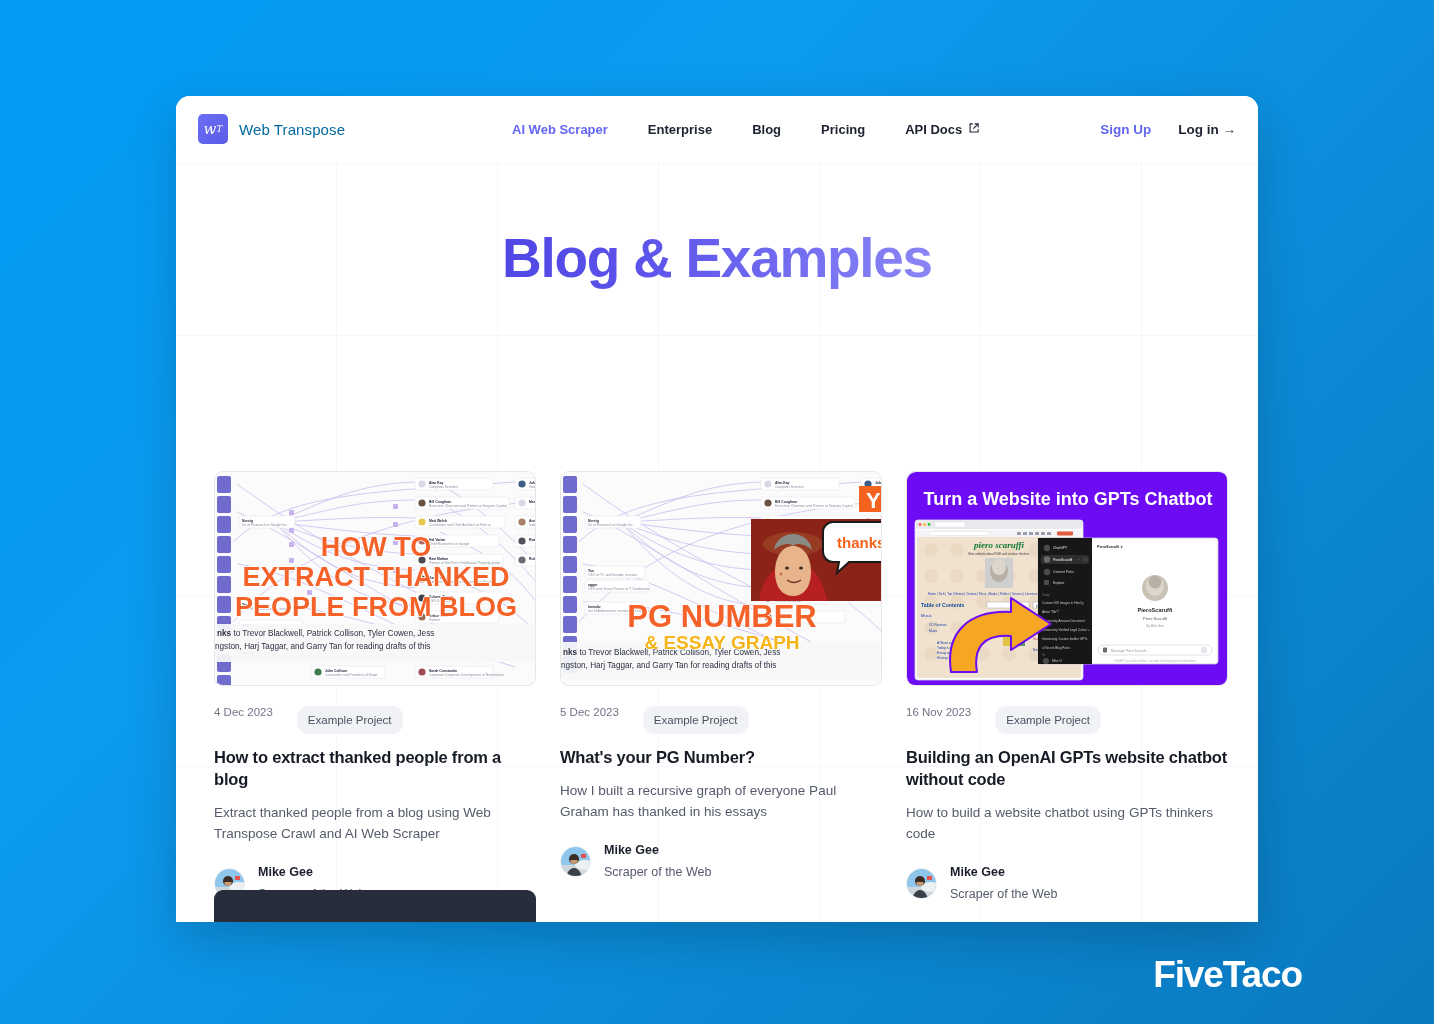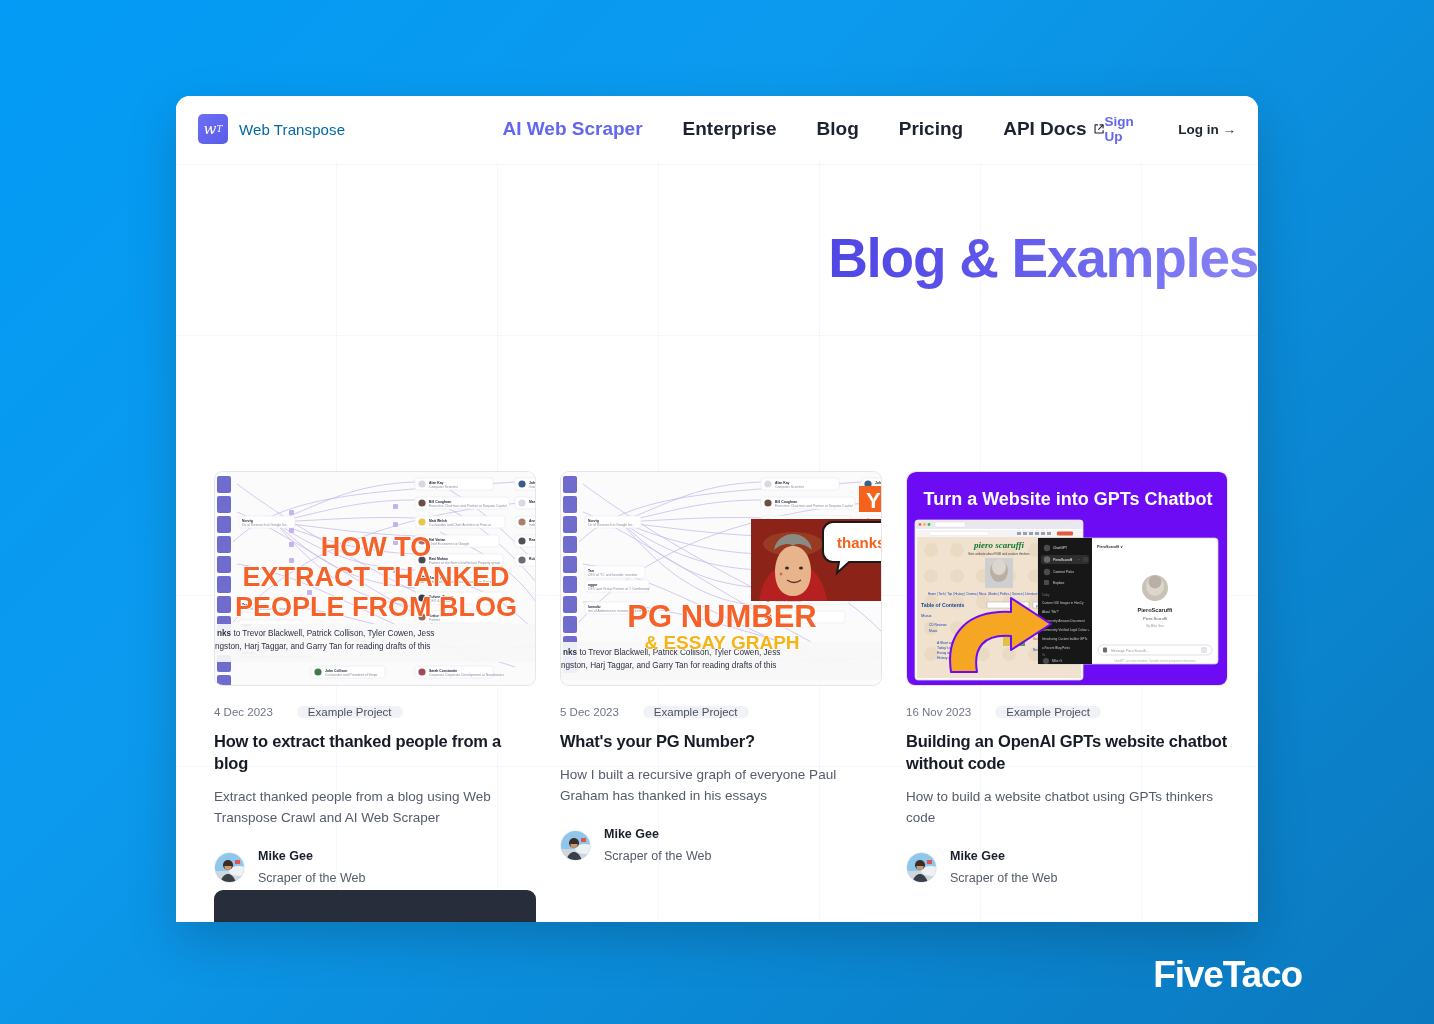--- a/index.html
+++ b/index.html
@@ -67,28 +67,27 @@
 
   .main-nav {
     display: flex;
     align-items: center;
     gap: 40px;
     flex: 1;
     justify-content: flex-start;
     margin-left: 14px;
   }
   .nav-link {
-    font-size: 19px;
+    font-size: 13px;
     color: #1d2230;
     font-weight: 600;
     text-decoration: none;
     white-space: nowrap;
     cursor: pointer;
     display: inline-flex;
-    align-items: center;
     gap: 6px;
   }
   .nav-link.active { color: #6366f1; }
   .ext-icon { display: inline-block; line-height: 0; }
 
   .header-actions {
     display: flex;
     align-items: center;
     gap: 27px;
   }
@@ -113,21 +112,21 @@
     position: relative;
     height: 265px;
     background-color: #fff;
     background-image:
       linear-gradient(to right, rgba(99,102,241,0.055) 1px, transparent 1px),
       linear-gradient(to bottom, rgba(99,102,241,0.055) 1px, transparent 1px);
     background-size: 161px 171px;
     background-position: -1px 2px;
     display: flex;
     flex-direction: column;
-    align-items: flex-end;
+    align-items: center;
     justify-content: flex-start;
     padding-top: 66px;
   }
   .hero-title {
     font-size: 55px;
     font-weight: 700;
     letter-spacing: -1.3px;
     background: linear-gradient(95deg, #4f46e5 0%, #5b53ea 32%, #6f69f0 62%, #8b86f5 100%);
     -webkit-background-clip: text;
     background-clip: text;
@@ -184,21 +183,21 @@
   }
   .card-date {
     font-size: 11.5px;
     color: #6f7585;
   }
   .card-tag {
     font-size: 11.5px;
     color: #4b5162;
     background: #f1f2f5;
     border-radius: 11px;
-    padding: 0 11px;
+    padding: 8px 11px;
   }
   .card-title {
     margin-top: 13px;
     font-size: 16.5px;
     font-weight: 700;
     color: #161b26;
     line-height: 1.32;
     letter-spacing: -.2px;
   }
   .card-desc {

